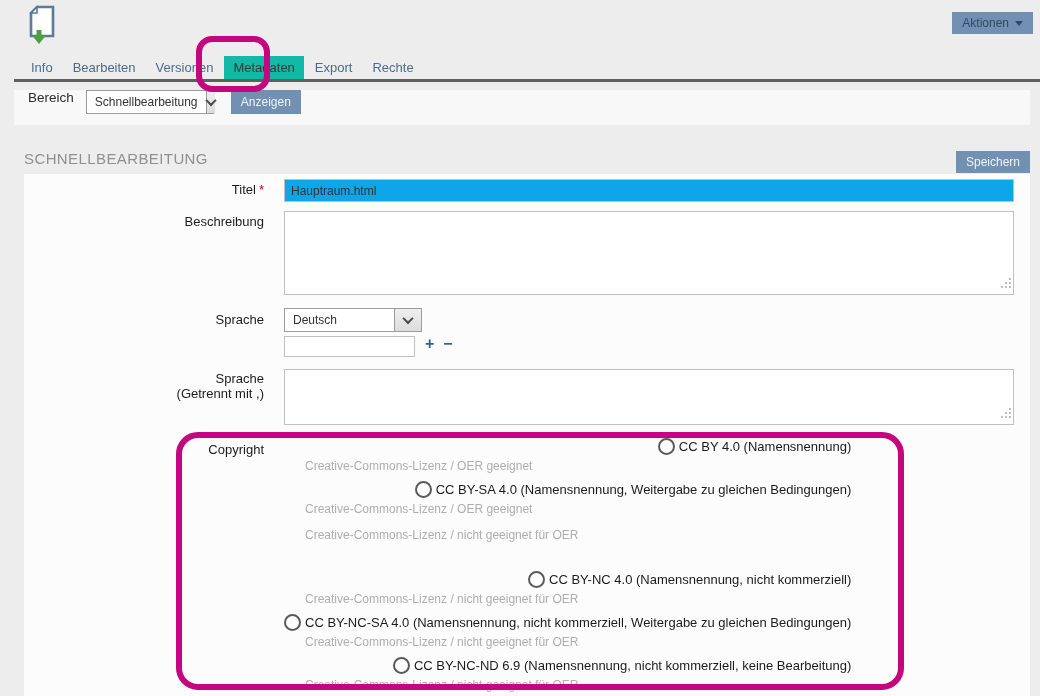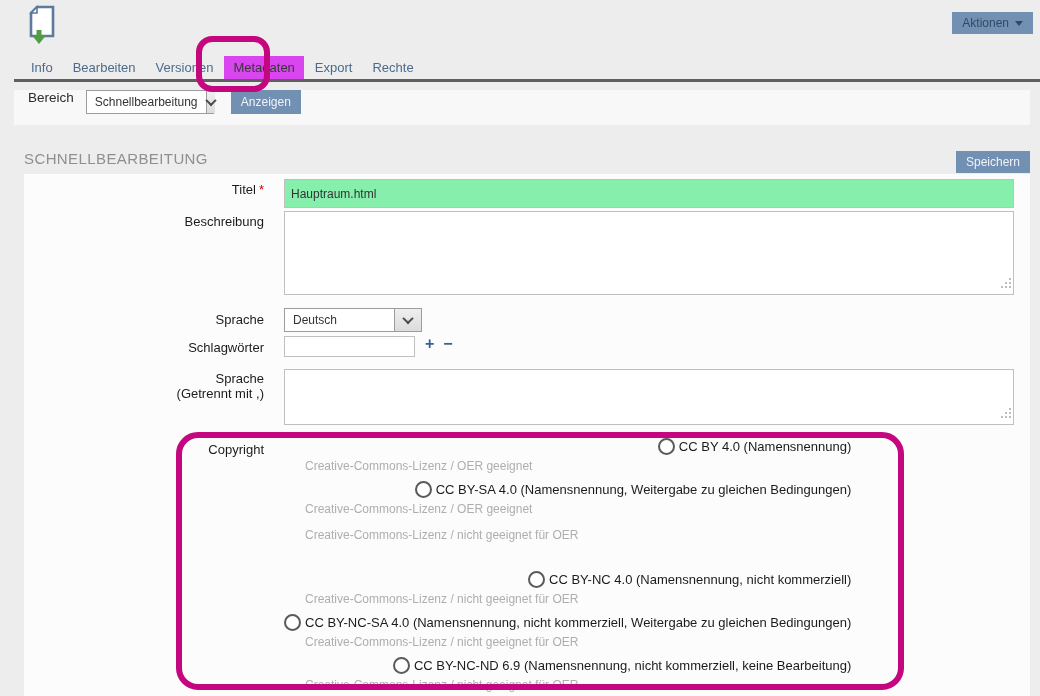--- a/index.html
+++ b/index.html
@@ -36,21 +36,21 @@
 
   
   .tabs {
     position: absolute; left: 0; top: 56px; width: 100%; height: 23px;
     display: flex; align-items: stretch; padding-left: 8px; gap: 2px;
   }
   .tab {
     display: flex; align-items: center; padding: 0 9px;
     font-size: 13px; color: #4c6b8c; cursor: pointer;
   }
-  .tab.active { background: #d946ef; color: #383838; }
+  .tab.active { background: #14b8a6; color: #383838; }
   .tabs-rule {
     position: absolute; left: 0; top: 79px; width: 100%; height: 3px;
     background: #5f5f5f;
   }
 
   
   .toolbar {
     position: absolute; left: 0; top: 90px; width: 1016px; height: 35px;
     background: #f8f8f8; display: flex; 
   }
@@ -86,22 +86,22 @@
   .panel {
     position: absolute; left: 10px; top: 174px; width: 1006px; height: 522px;
     background: #fcfcfc;
   }
   .f-label {
     position: absolute; left: 0; width: 240px; text-align: right;
     font-size: 13px; color: #1b1b1b;
   }
   .req { color: #cc0000; margin-left: 3px; }
   .t-input {
-    position: absolute; left: 260px; width: 730px; height: 29px;
-    border: 1px solid #c0c0c0; background: #86efac;
+    position: absolute; left: 260px; width: 730px; height: 23px;
+    border: 1px solid #c0c0c0; background: #0ea5e9;
     font-family: "Liberation Sans", sans-serif; font-size: 12px; color: #333;
     padding: 8px 6px;
   }
   .t-area {
     position: absolute; left: 260px; width: 730px;
     border: 1px solid #c0c0c0; background: #fff;
   }
   .grip { position: absolute; right: 2px; bottom: 2px; }
 
   .small-input {
@@ -200,21 +200,20 @@
     </div>
 
     <div class="f-label" style="top:138px">Sprache</div>
     <div class="select" style="position:absolute; left:260px; top:134px; width:138px">
       <span class="select-value" style="flex:1">Deutsch</span>
       <span class="select-arrow-box">
         <span class="chevron"></span>
       </span>
     </div>
 
-    <div class="f-label" style="top:166px">Schlagwörter</div>
     <input class="small-input" style="top: 162px; width: 131px;" value="">
     <div class="tag-icons">
       <span>+</span>
       <span>−</span>
     </div>
 
     <div class="f-label" style="top:197px">
       <div>Sprache</div>
       <div>(Getrennt mit ,)</div>
     </div>

